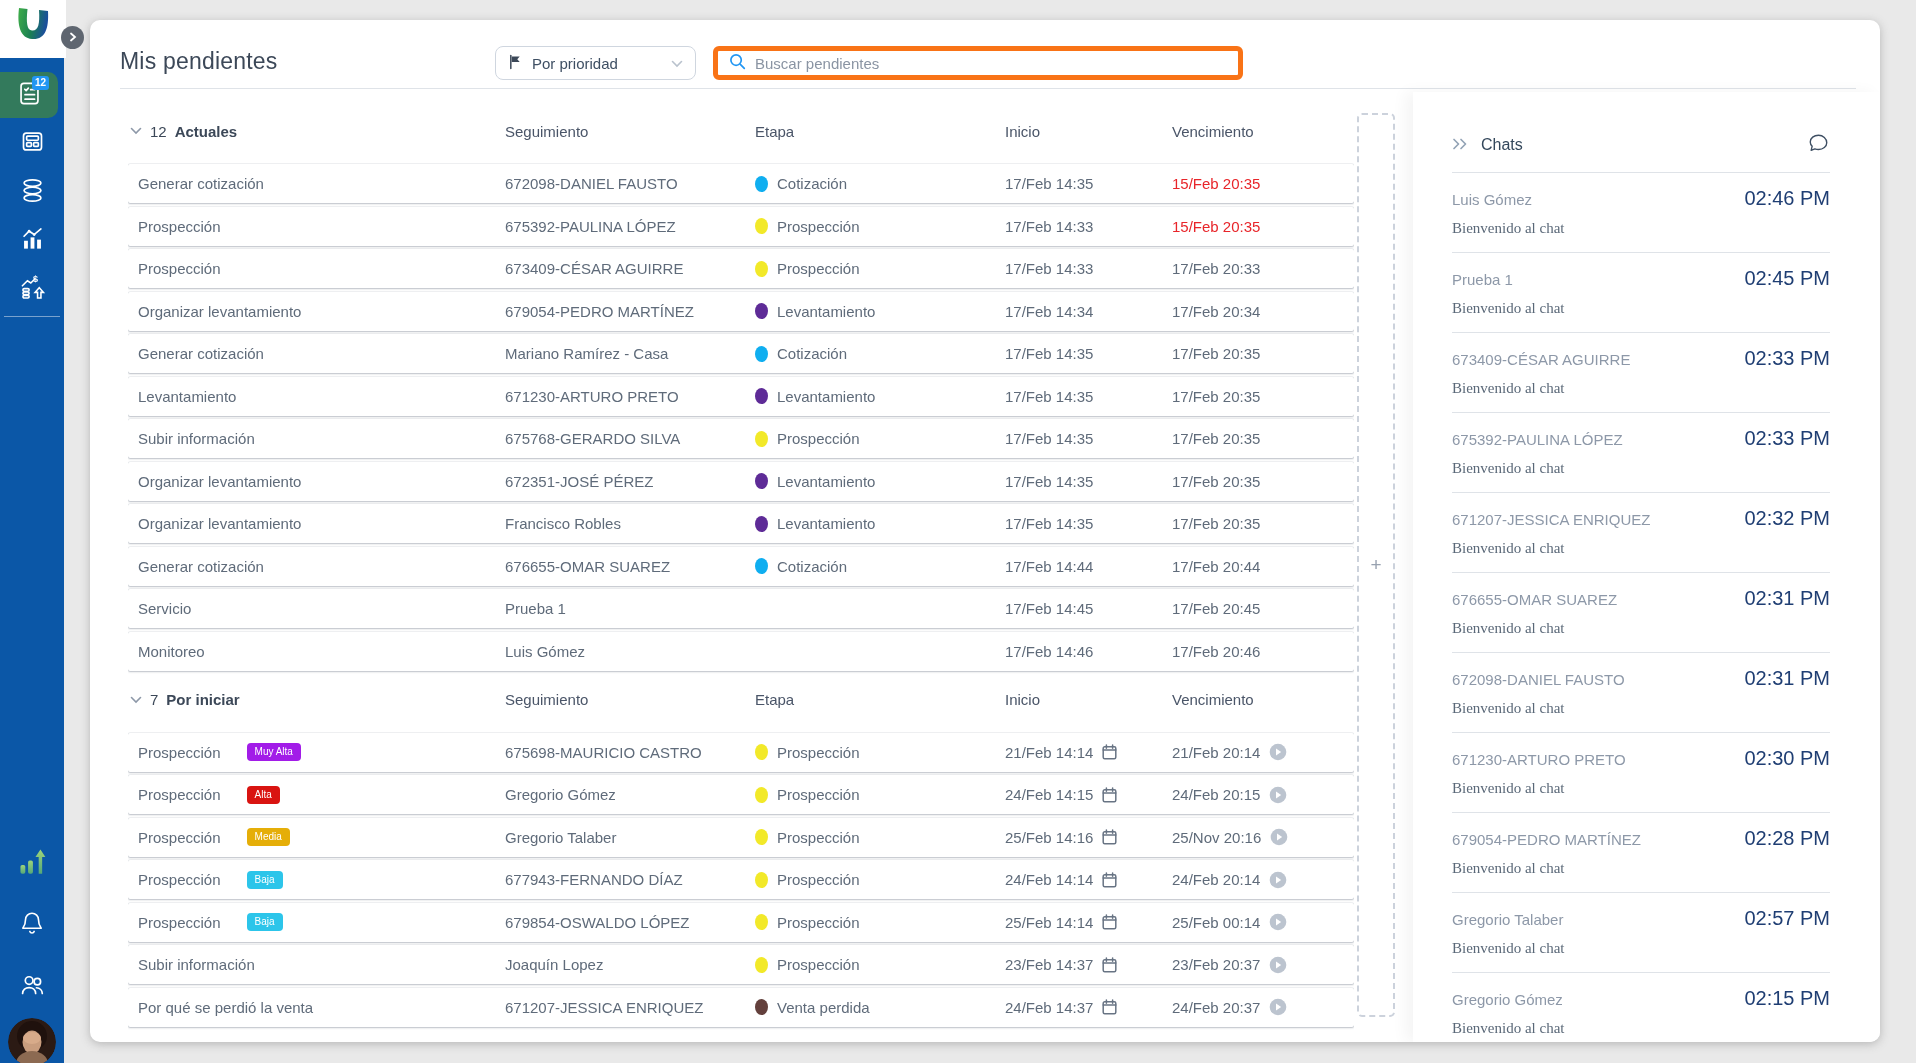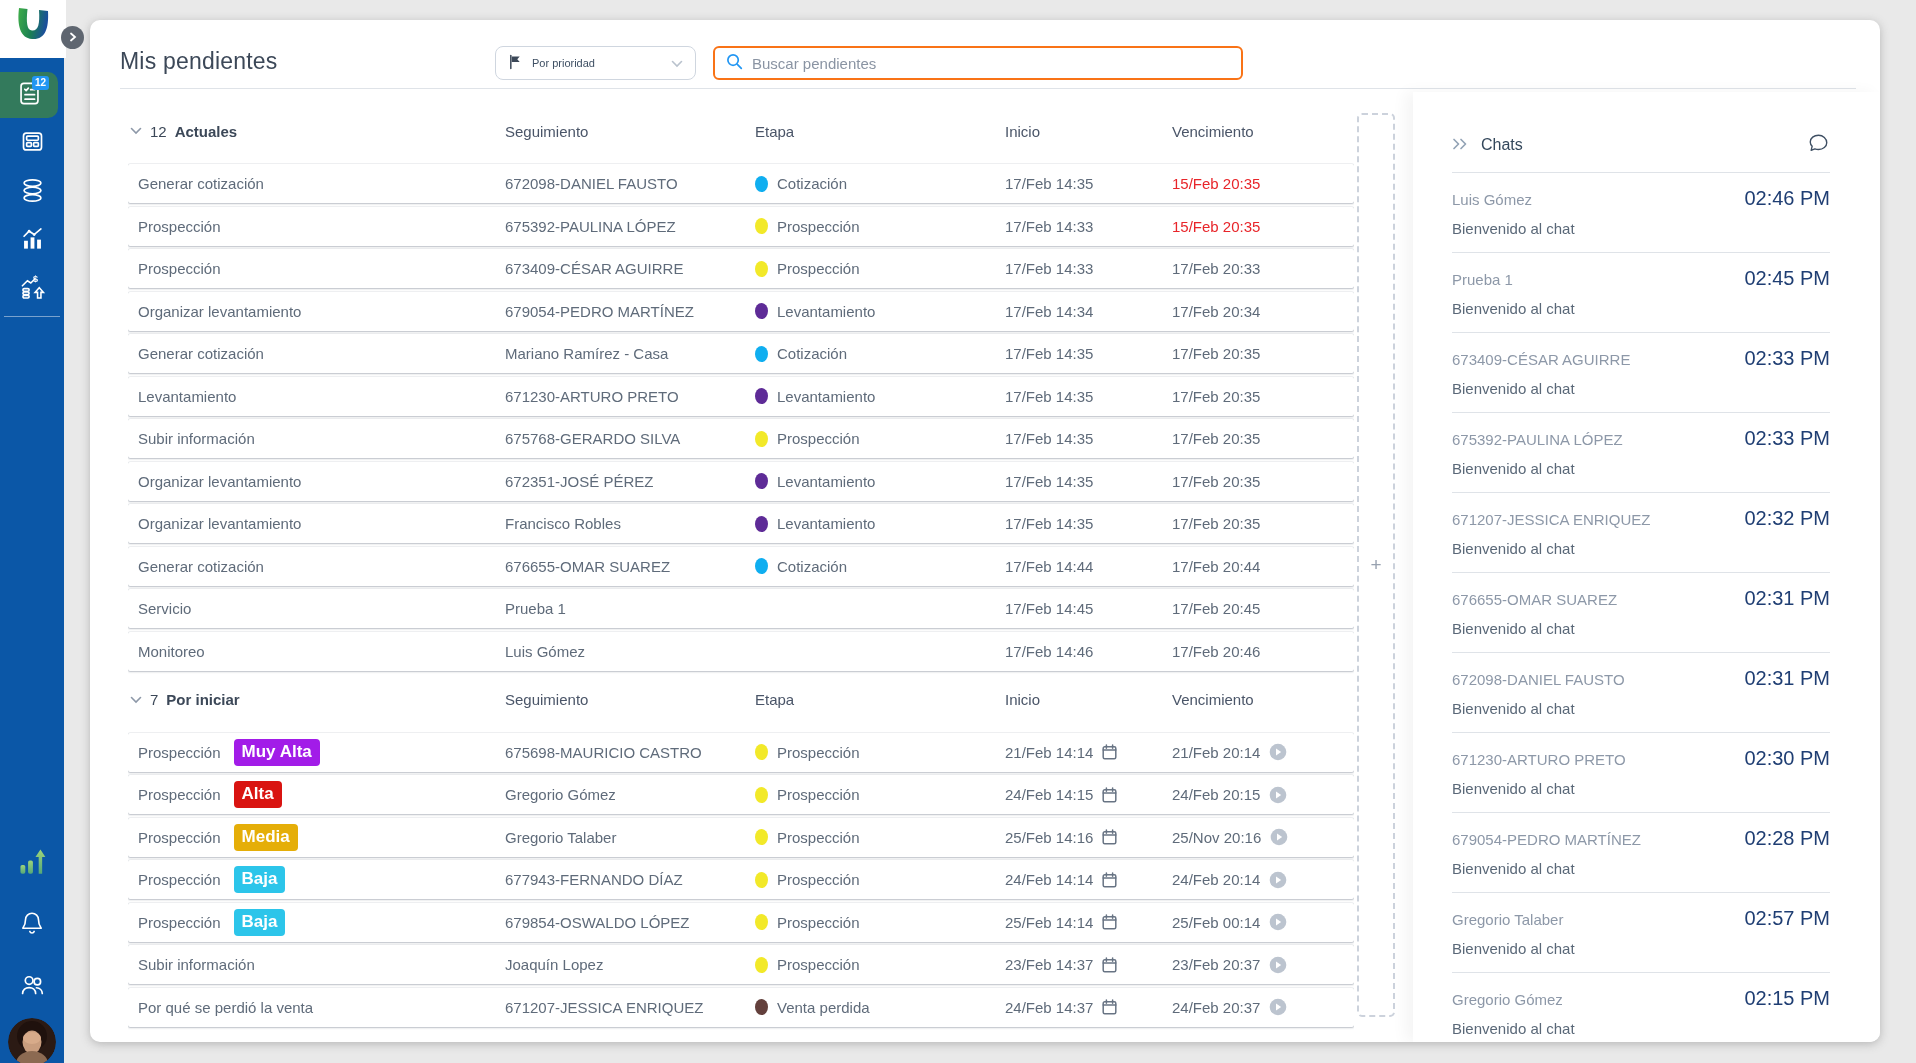--- a/index.html
+++ b/index.html
@@ -56,26 +56,26 @@
   }
   .card-header { position:absolute; left:0; top:0; right:0; height:68px; }
   .page-title {
     position:absolute; left:30px; top:28px; font-size:23px; font-weight:500;
     color:#3c4858; letter-spacing:0.2px;
   }
   .filter-btn {
     position:absolute; left:405px; top:26px; width:201px; height:34px;
     border:1px solid #cfd6df; border-radius:8px; background:#fff;
     display:flex; align-items:center; gap:9px; padding:0 12px; cursor:pointer;
-    font-size:11px; color:#3e4f63;
+    font-size:15px; color:#3e4f63;
   }
   .filter-chevron { margin-left:auto; color:#b9c2cd; font-size:13px; }
   .search-box {
     position:absolute; left:623px; top:26px; width:530px; height:34px;
-    border:2px solid #f97316; border-radius:6px; background:#fff;
+    border:5px solid #f97316; border-radius:6px; background:#fff;
     display:flex; align-items:center; gap:9px; padding:0 11px;
   }
   .search-box input {
     border:none; outline:none; flex:1; font-size:15px;
     font-family:"Liberation Sans", sans-serif; color:#3e4f63; background:transparent;
   }
   .search-box input::placeholder { color:#8a94a3; }
   .header-divider {
     position:absolute; left:30px; right:24px; top:68px; height:1px; background:#dfe3e8;
   }
@@ -95,22 +95,22 @@
   .sec-label { color:#3c4858; font-weight:bold; }
   .t-row {
     height:39px; margin-bottom:3.5px; background:#fff; border-radius:2px;
     box-shadow:0 1px 2px rgba(100,110,125,0.38), 0 0 0 0.5px rgba(190,197,206,0.45);
     font-size:15px; color:#5f6b7a; cursor:pointer;
   }
   .cell { display:flex; align-items:center; gap:9px; overflow:hidden; white-space:nowrap; }
   .cell.first { padding-left:10px; }
   .dot { width:13px; height:16px; border-radius:50%; flex:0 0 auto; }
   .prio-badge {
-    color:#fff; font-size:17px; font-weight:bold; padding:3px 8px 4px;
-    border-radius:4px; margin-left:4px;
+    color:#fff; font-size:10px; font-weight:normal; padding:3px 8px 4px;
+    border-radius:4px; margin-left:17px;
   }
   .overdue { color:#e8252a; }
   .icon-inline { display:inline-flex; align-items:center; }
 
   
   .dashed-strip {
     position:absolute; left:1267px; top:93px; width:38px; height:904px;
     border:2px dashed #ccd2dc; border-radius:5px;
     display:flex; align-items:center; justify-content:center; cursor:pointer;
   }
@@ -133,21 +133,21 @@
   .chats-search input {
     border:none; outline:none; flex:1; font-size:15px;
     font-family:"Liberation Sans", sans-serif; color:#3e4f63; background:transparent;
   }
   .chats-search input::placeholder { color:#8a94a3; }
   .chat-list { margin-top:14px; border-top:1px solid #dfe3e8; }
   .chat-item { padding:14px 0 15px; border-bottom:1px solid #dfe3e8; cursor:pointer; }
   .chat-top { display:flex; align-items:baseline; justify-content:space-between; }
   .chat-name { font-size:15px; color:#8d98a8; }
   .chat-time { font-size:20px; color:#1f3e73; font-weight:500; }
-  .chat-msg { margin-top:10px; font-size:15px; color:#5a6878; }
+  .chat-msg { margin-top:10px; font-size:15px; color:#5a6878;font-family:Liberation Serif, serif; }
 </style>
 </head>
 <body>
 
 <div class="sidebar">
 
   <div class="logo-box">
     <span>
       <svg width="42" height="44" viewBox="0 0 42 44">
         <defs>

